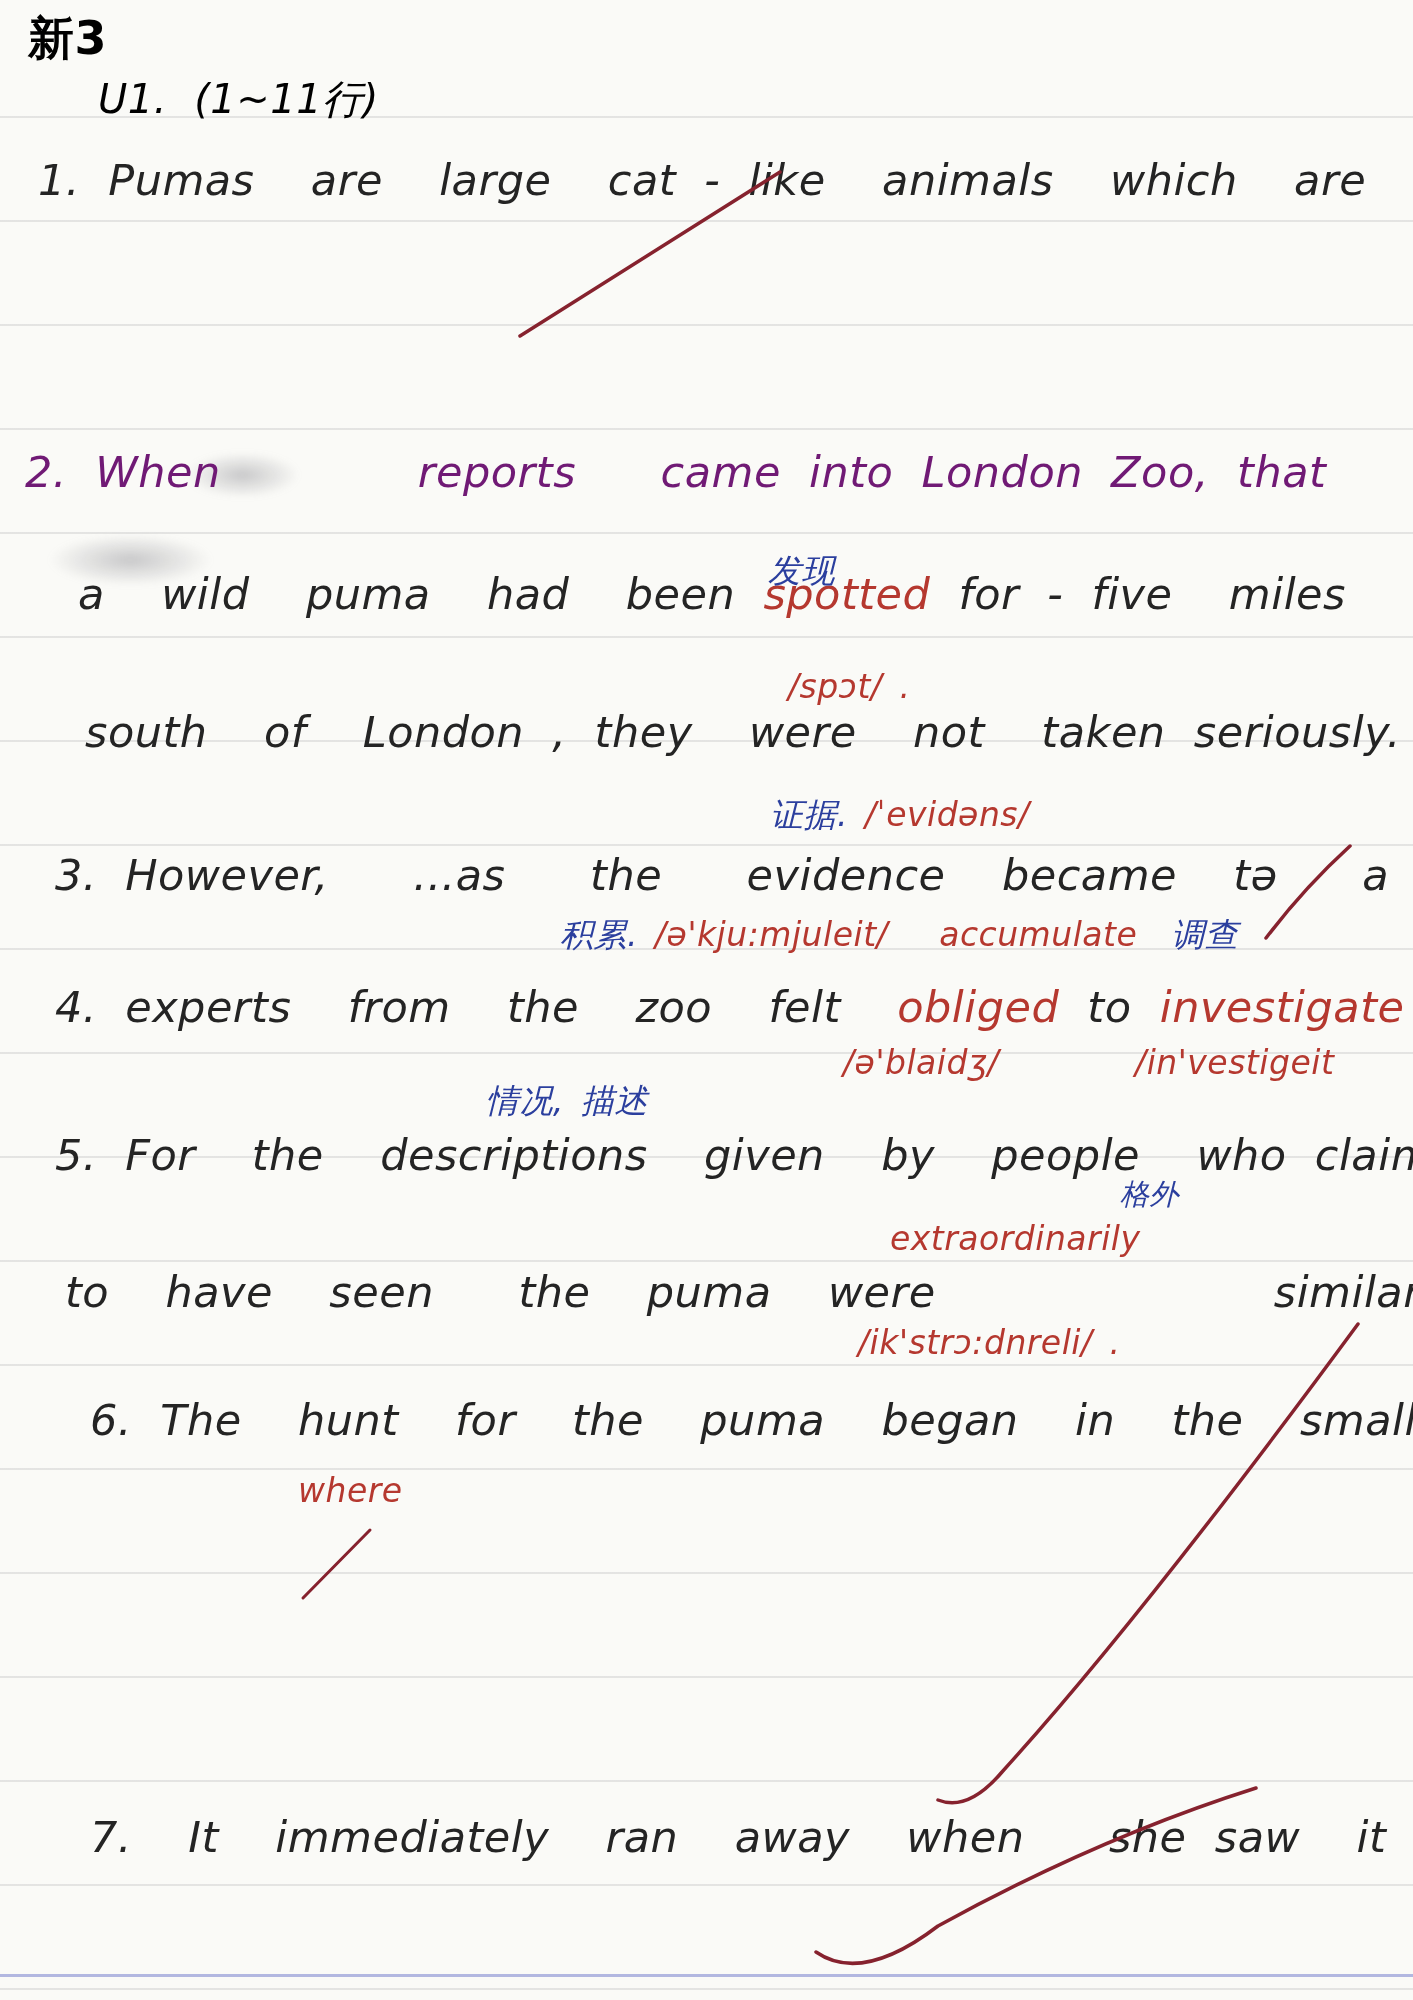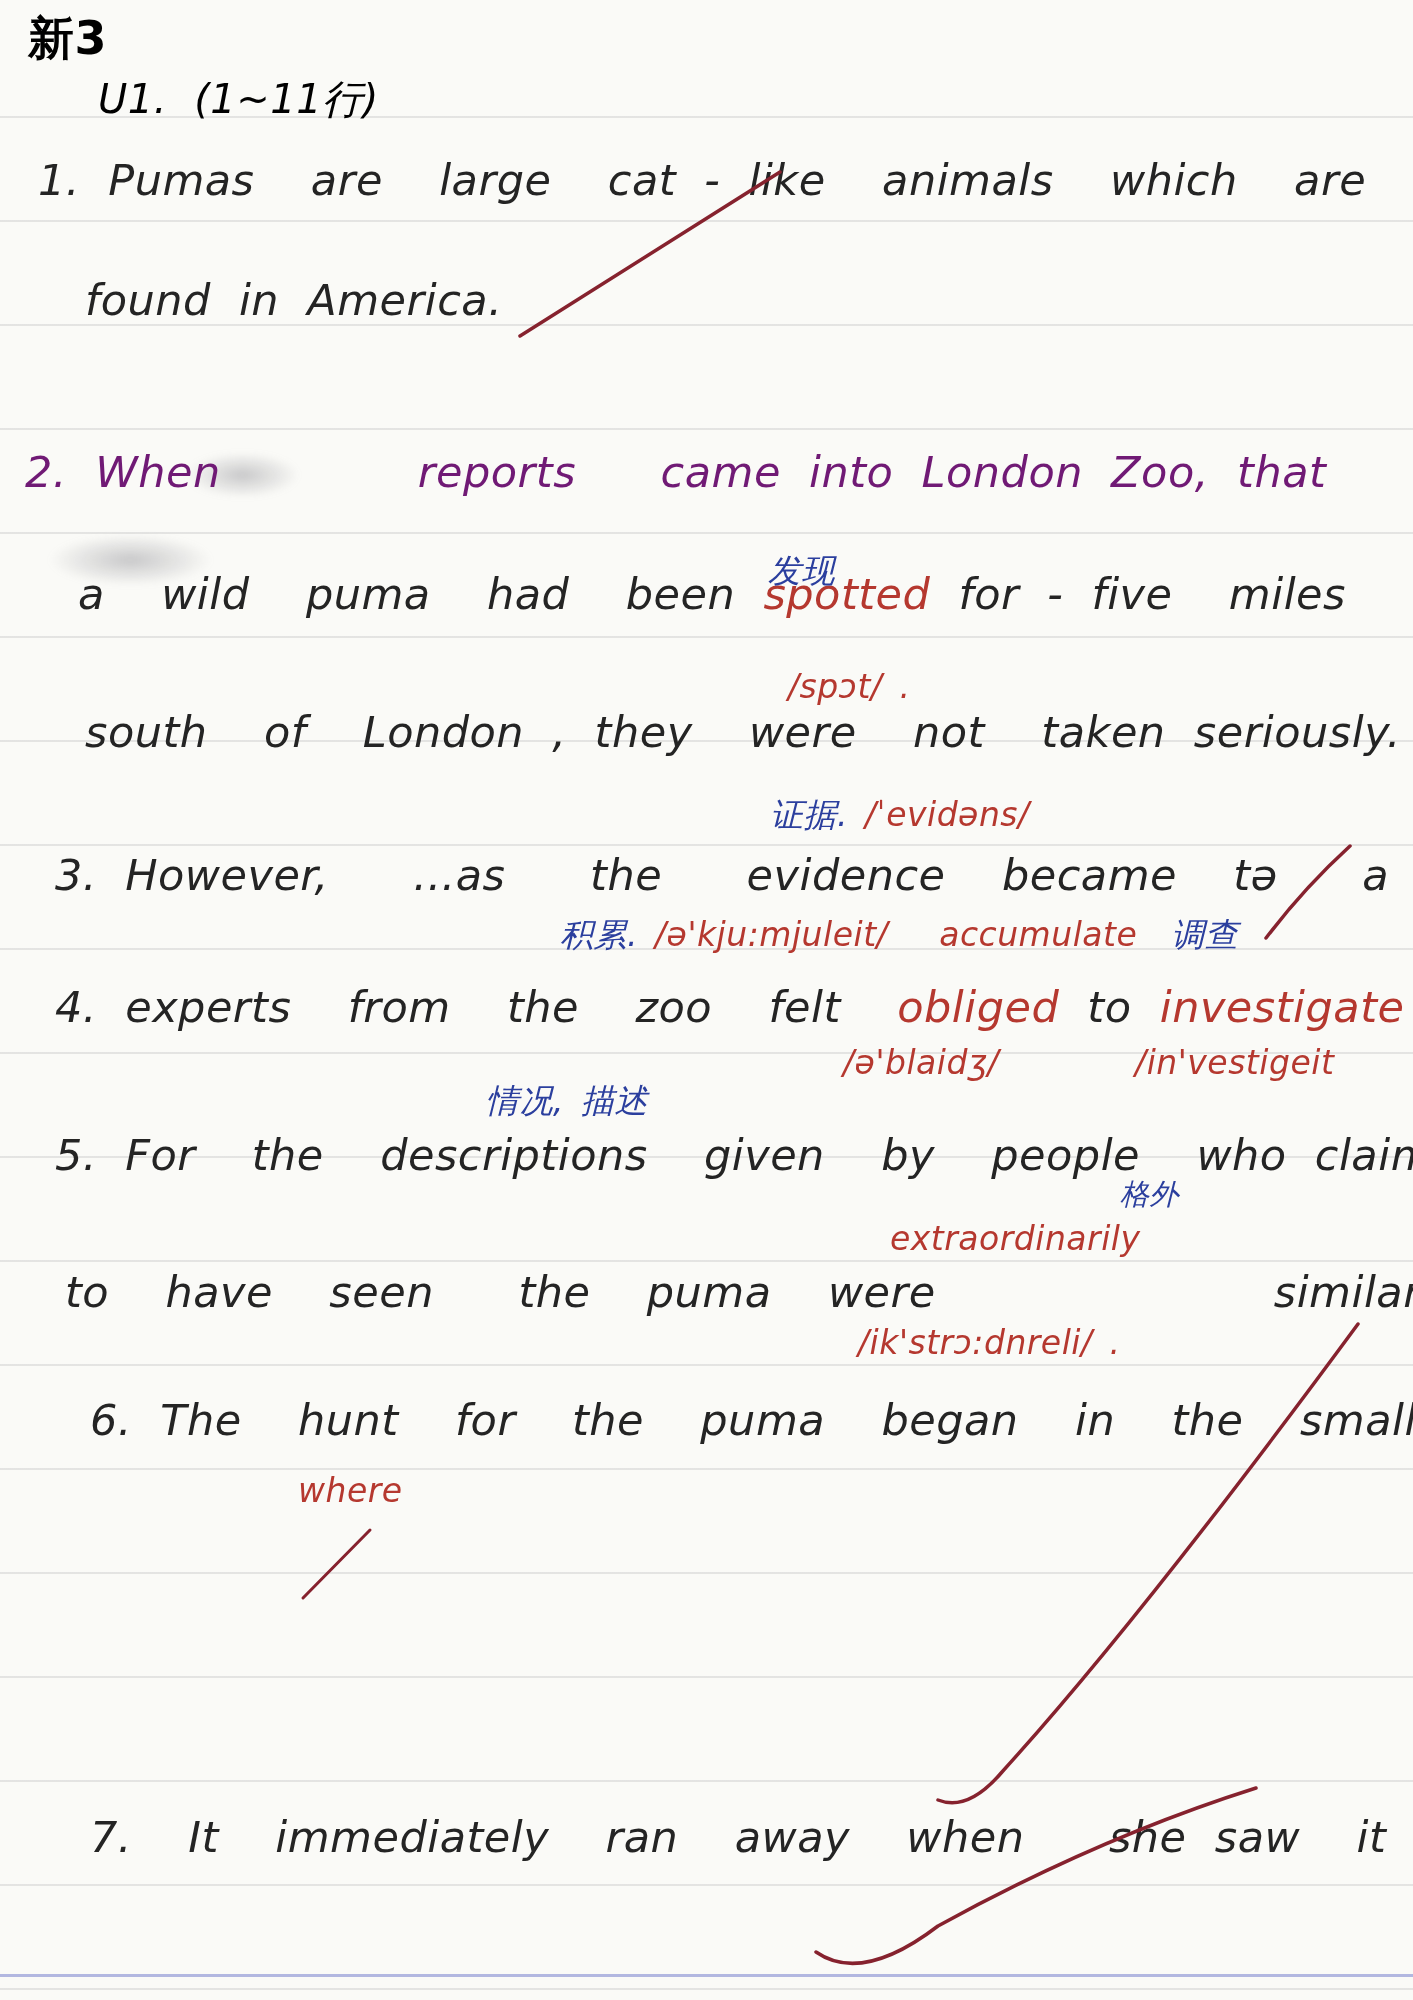--- a/index.html
+++ b/index.html
@@ -67,21 +67,20 @@
 <div class="sheet">
   <div class="rules"></div>
   <div id="bottom-rule"></div>
   <div id="sm1" class="smudge"></div>
   <div id="sm2" class="smudge"></div>
 
   <div id="hdr-tag" class="hline hdr1">新3</div>
   <div id="hdr-unit" class="hline hdr2">U1. (1~11行)</div>
 
   <div id="s1a" class="hline"><span class="seg" style="color: rgb(36, 36, 36);">1. Pumas  are  large  cat - like  animals  which  are</span></div>
-  <div id="s1b" class="hline"><span class="seg" style="color: rgb(36, 36, 36);">found in America.</span></div>
   <div id="s2a" class="hline"><span class="seg" style="color: #701a75; margin-top: 20px;">2. When       reports   came into London Zoo, that</span></div>
   <div id="s2b" class="hline"><span class="seg" style="color: rgb(36, 36, 36);">a  wild  puma  had  been </span><span class="seg" style="color: rgb(181, 56, 47);">spotted</span><span class="seg" style="color: rgb(36, 36, 36);"> for - five  miles</span></div>
   <div id="s2c" class="hline"><span class="seg" style="color: rgb(36, 36, 36);">south  of  London , they  were  not  taken seriously.</span></div>
   <div id="s3a" class="hline"><span class="seg" style="color: rgb(36, 36, 36);">3. However,   ...as   the   evidence  became  tə   a</span></div>
   <div id="s4a" class="hline"><span class="seg" style="color: rgb(36, 36, 36);">4. experts  from  the  zoo  felt  </span><span class="seg" style="color: rgb(181, 56, 47);">obliged</span><span class="seg" style="color: rgb(36, 36, 36);"> to </span><span class="seg" style="color: rgb(181, 56, 47);">investigate</span></div>
   <div id="s5a" class="hline"><span class="seg" style="color: rgb(36, 36, 36);">5. For  the  descriptions  given  by  people  who claimed</span></div>
   <div id="s5b" class="hline"><span class="seg" style="color: rgb(36, 36, 36);">to  have  seen   the  puma  were</span><span class="seg" style="color: rgb(36, 36, 36);">            </span><span class="seg" style="color: rgb(36, 36, 36);">similar .</span></div>
   <div id="s6a" class="hline"><span class="seg" style="color: rgb(36, 36, 36);">6. The  hunt  for  the  puma  began  in  the  small</span></div>
   <div id="s7a" class="hline"><span class="seg" style="color: rgb(36, 36, 36);">7.  It  immediately  ran  away  when   she saw  it .</span></div>
 

